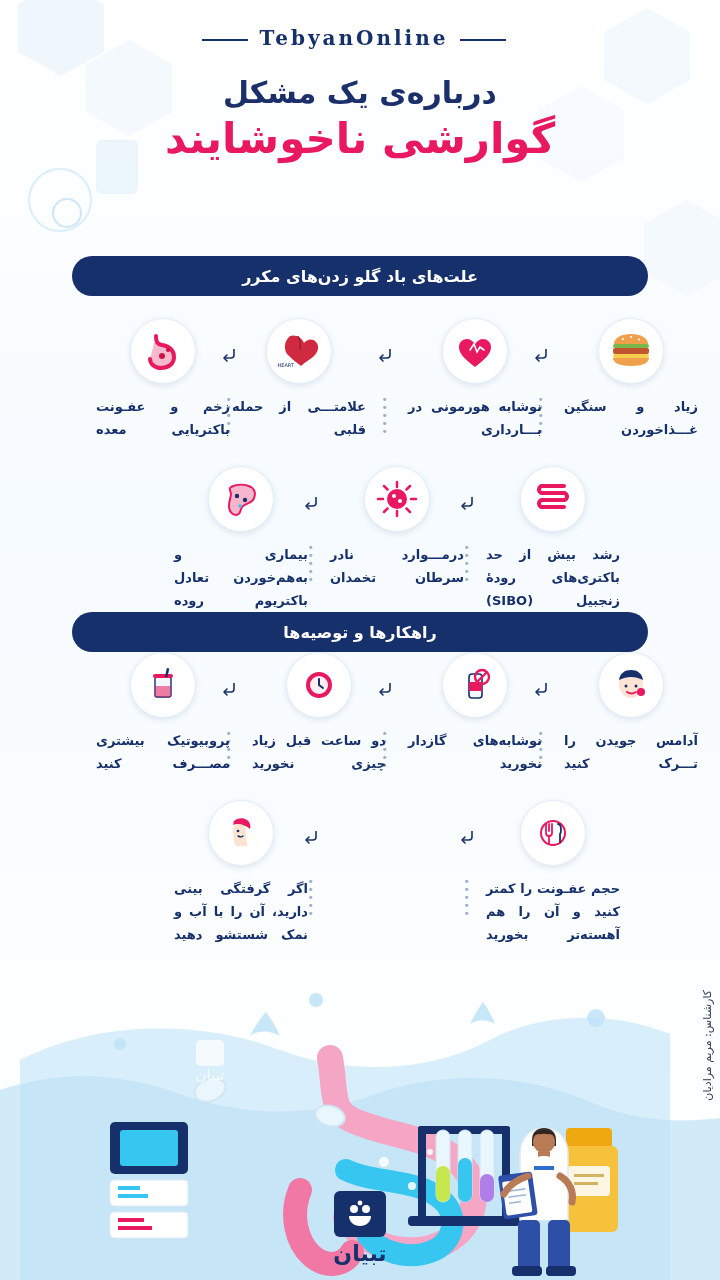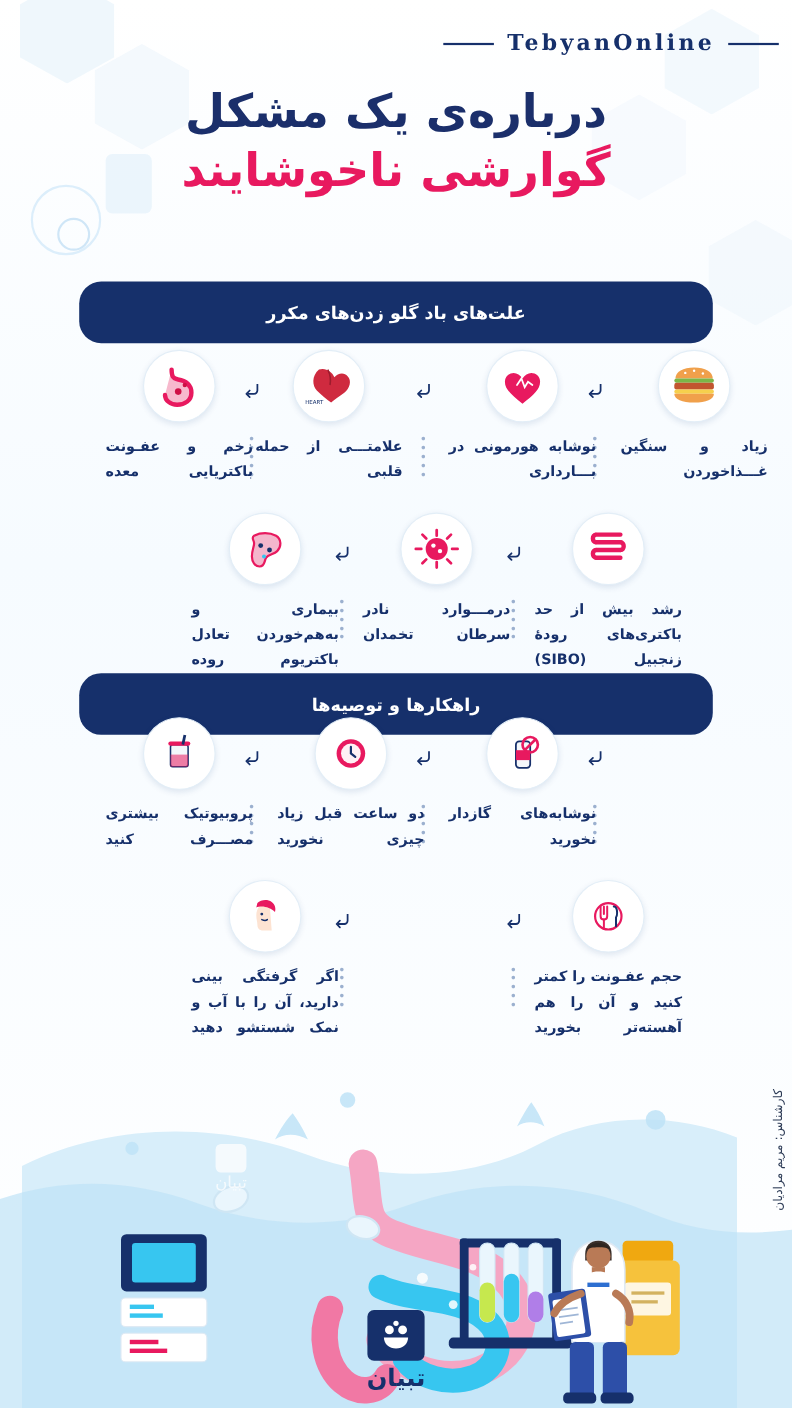--- a/index.html
+++ b/index.html
@@ -31,22 +31,22 @@
   }
   .bg-blob {
     position: absolute;
     background: #e8f4fc;
     border-radius: 50%;
     filter: blur(0.3px);
   }
 
   
   .brand {
-    position: absolute; top: 26px; left: 0; right: 0;
-    text-align: right;
+    position: absolute; top: 26px; left: 0; right: 12px;
+    text-align: center;
     font-family: "DejaVu Serif", "Liberation Serif", serif;
     font-size: 20px; font-weight: bold; letter-spacing: 3px;
     color: #16306b;
     direction: ltr;
   }
   .brand .rule {
     display: inline-block;
     width: 46px; height: 2px; background: #16306b;
     vertical-align: middle; margin: 0 12px;
   }
@@ -54,28 +54,28 @@
   .title-wrap {
     position: absolute; top: 74px; left: 0; right: 0;
     text-align: center;
   }
   .title-1, .title-2 {
     font-family: "DejaVu Sans", "Liberation Sans", sans-serif;
     font-weight: bold;
     line-height: 1.28;
     letter-spacing: -0.5px;
   }
-  .title-1 { font-size: 42px; color: #1b2f6b; }
+  .title-1 { font-size: 30px; color: #1b2f6b; }
   .title-2 { font-size: 42px; color: #e8195f; }
 
   
   .banner {
     position: absolute;
     left: 72px; right: 72px;
-    height: 56px;
+    height: 40px;
     background: #16306b;
     border-radius: 20px;
     display: flex; align-items: center; justify-content: center;
     color: #ffffff;
     font-size: 16px; font-weight: bold;
   }
 
   
   .row { position: absolute; left: 0; right: 0; height: 150px; }
   .cell {
@@ -333,20 +333,33 @@
       <div class="cap">بیماری و به‌هم‌خوردن تعادل باکتریوم روده</div>
     </div>
   </div>
 
   <div class="banner" style="top:612px;">
     <span>راهکارها و توصیه‌ها</span>
   </div>
 
   <div class="row" style="top:652px;">
 
+    <div class="cell" style="right:14px;top:0;">
+      <div class="icon-badge">
+        <svg width="46" height="42" viewBox="0 0 46 42">
+          <path d="M23 7c7 0 12 5 12 12 0 8-5 15-12 15s-12-7-12-15c0-7 5-12 12-12z" fill="#fde3d2"></path>
+          <path d="M11 16c1-7 6-10 12-10s11 3 12 10c-4-2-8-3-12-3s-8 1-12 3z" fill="#16306b"></path>
+          <circle cx="18" cy="22" r="1.5" fill="#16306b"></circle>
+            <circle cx="28" cy="22" r="1.5" fill="#16306b"></circle>
+          <path d="M19 28c3 2 6 2 9 0" stroke="#e8195f" stroke-width="2" fill="none" stroke-linecap="round"></path>
+          <circle cx="33" cy="28" r="4" fill="#e8195f"></circle>
+        </svg>
+      </div>
+      <div class="cap">آدامس جویدن را تـــرک کنید</div>
+    </div>
     <div class="dots" style="right:176px;top:78px;">
         <span>•</span>
         <span>•</span>
         <span>•</span>
         <span>•</span>
         <span>•</span>
       </div>
     <div class="arrow" style="right:168px;top:26px;">
       <svg width="20" height="20" viewBox="0 0 20 20">
           <path d="M15 4v6a3 3 0 0 1-3 3H6" stroke="#16306b" stroke-width="1.6" fill="none"></path>

